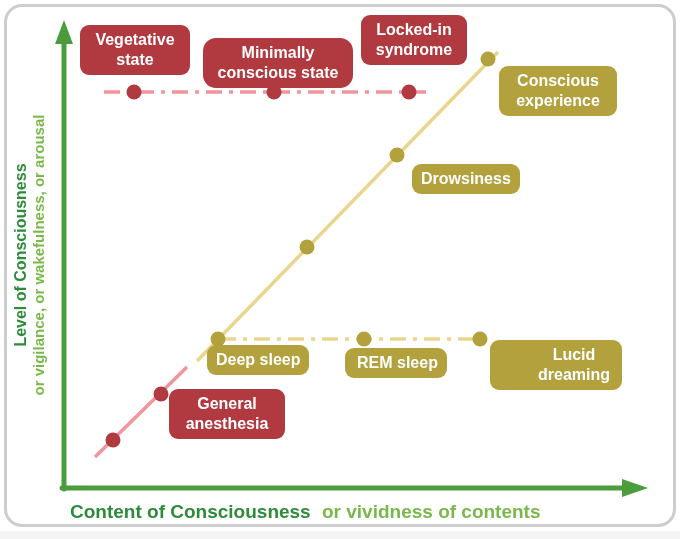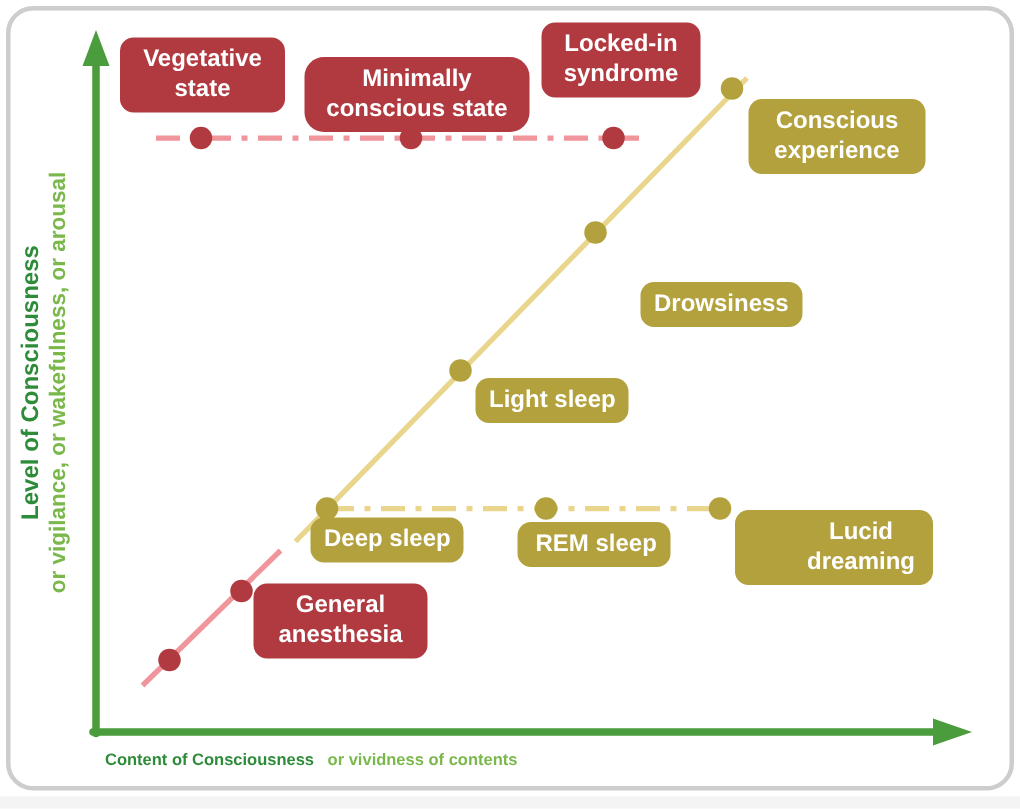--- a/index.html
+++ b/index.html
@@ -26,21 +26,21 @@
   .box{
     position:absolute;color:#fff;font-weight:700;font-size:16px;line-height:1.25;
     text-align:center;padding:5px 9px;border-radius:9px;z-index:3;
     white-space:nowrap;
   }
   .box.wrap{white-space:normal;}
   .box.red{background:var(--red);}
   .box.gold{background:var(--gold);}
 
   .x-label{
-    position:absolute;left:70px;top:501px;font-size:11px;font-weight:700;z-index:3;
+    position:absolute;left:70px;top:501px;font-size:19px;font-weight:700;z-index:3;
     white-space:nowrap;
   }
   .x-label .t1{color:var(--green-dark);}
   .x-label .t2{color:var(--green-light);margin-left:6px;}
 
   .y-label{
     position:absolute;left:-201px;top:232px;width:470px;height:46px;
     transform:rotate(-90deg);text-align:center;z-index:3;
   }
   .y-label .t1{display:block;color:var(--green-dark);font-weight:700;font-size:16px;line-height:1.2;}
@@ -76,22 +76,21 @@
     <circle class="dot-gold" cx="397" cy="155" r="7.5"></circle>
     <circle class="dot-gold" cx="488" cy="59" r="7.5"></circle>
     <circle class="dot-gold" cx="364" cy="339" r="7.5"></circle>
     <circle class="dot-gold" cx="480" cy="339" r="7.5"></circle>
   </svg>
 
   <div class="box red wrap" style="left:80px;top:25px;width:92px;">Vegetative state</div>
   <div class="box red wrap" style="left:203px;top:38px;width:132px;border-radius:13px;">Minimally conscious state</div>
   <div class="box red wrap" style="left:361px;top:15px;width:88px;">Locked-in syndrome</div>
   <div class="box gold wrap" style="left:499px;top:66px;width:100px;text-align:center;">Conscious experience</div>
-  <div class="box gold" style="left:427px;top:164px;margin-top:24px;">Drowsiness</div>
-  <div class="box gold" style="left:317px;top:252px;">Light sleep</div>
+  <div class="box gold" style="left:412px;top:164px;">Drowsiness</div>
   <div class="box gold" style="left:207px;top:345px;">Deep sleep</div>
   <div class="box gold" style="left:345px;top:348px;padding-left:12px;">REM sleep</div>
   <div class="box gold wrap" style="left:490px;top:340px;width:78px;padding-left:45px;">Lucid dreaming</div>
   <div class="box red wrap" style="left:169px;top:389px;width:98px;">General anesthesia</div>
 
   <div class="x-label">
     <span class="t1">Content of Consciousness</span>
     <span class="t2">or vividness of contents</span>
   </div>
   <div class="y-label">

